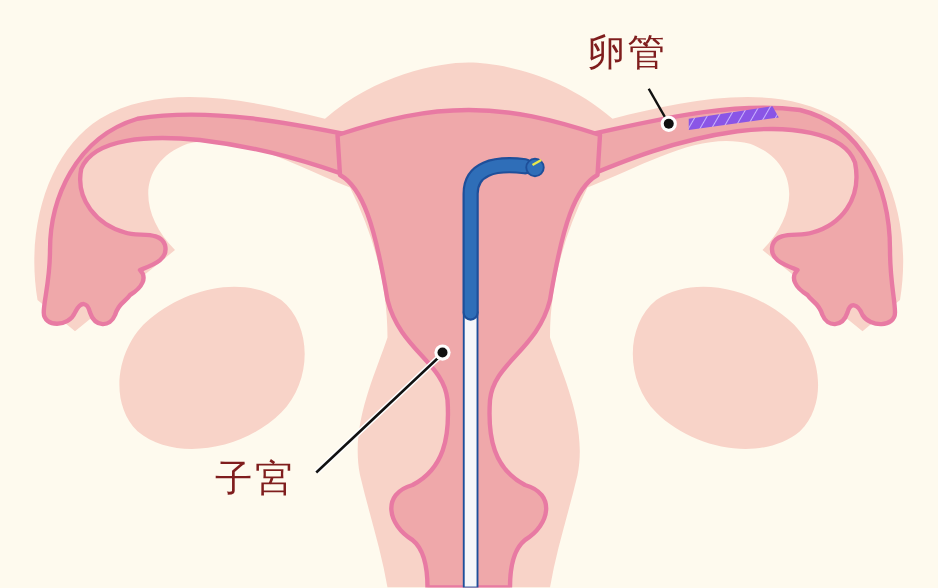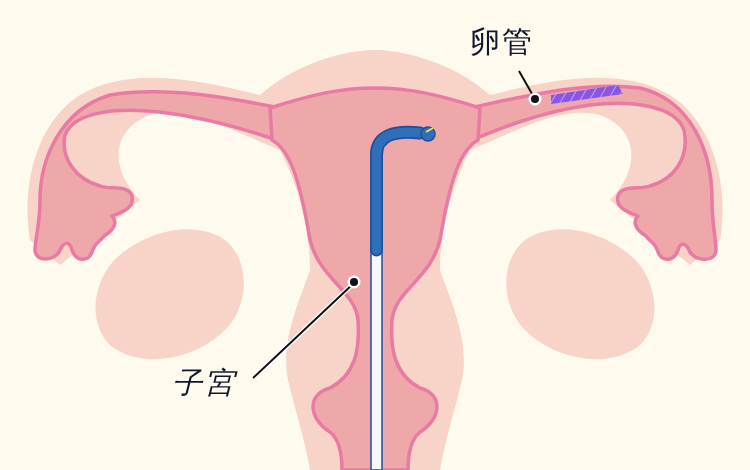--- a/index.html
+++ b/index.html
@@ -1,18 +1,18 @@
 <!DOCTYPE html>
 <html><head>
 <meta charset="utf-8">
 <style>
   html, body { margin:0; padding:0; }
   body { width:750px; height:470px; background:#fefaee; overflow:hidden; position:relative; font-family:"DejaVu Sans", sans-serif; }
   svg { position:absolute; left:0; top:0; }
-  .label { position:absolute; font-size:30px; color:#0f172a; font-weight:normal; letter-spacing:2px; font-family:"DejaVu Sans", sans-serif; }
+  .label { position:absolute; font-size:30px; color:#7f1d1d; font-weight:normal; letter-spacing:2px; font-family:"DejaVu Sans", sans-serif; }
 </style>
 </head>
 <body>
 
 <svg width="750" height="470" viewBox="0 0 750 470">
 
   <path d="M120 255 C 95 275, 85 320, 110 345 C 140 370, 195 360, 225 330 C 250 305, 250 260, 225 240 C 195 220, 150 230, 120 255 Z" fill="#f8d3c8"></path>
   <path d="M630 255 C 655 275, 665 320, 640 345 C 610 370, 555 360, 525 330 C 500 305, 500 260, 525 240 C 555 220, 600 230, 630 255 Z" fill="#f8d3c8"></path>
 
   <path fill="#f8d3c8" d="
@@ -106,13 +106,13 @@
   <circle cx="535" cy="99" r="6.5" fill="#fff"></circle>
   <circle cx="535" cy="99" r="4" fill="#111"></circle>
 
   <line x1="253" y1="378" x2="354" y2="283" stroke="#fff" stroke-width="4.5"></line>
   <line x1="253" y1="378" x2="354" y2="283" stroke="#111" stroke-width="2"></line>
   <circle cx="354" cy="282" r="6.5" fill="#fff"></circle>
   <circle cx="354" cy="282" r="4" fill="#111"></circle>
 </svg>
 
 <div class="label" style="left:470px; top:22px;">卵管</div>
-<div class="label" style="left:172px; top:363px;font-style:italic;">子宮</div>
+<div class="label" style="left:172px; top:363px;">子宮</div>
 
 </body></html>

